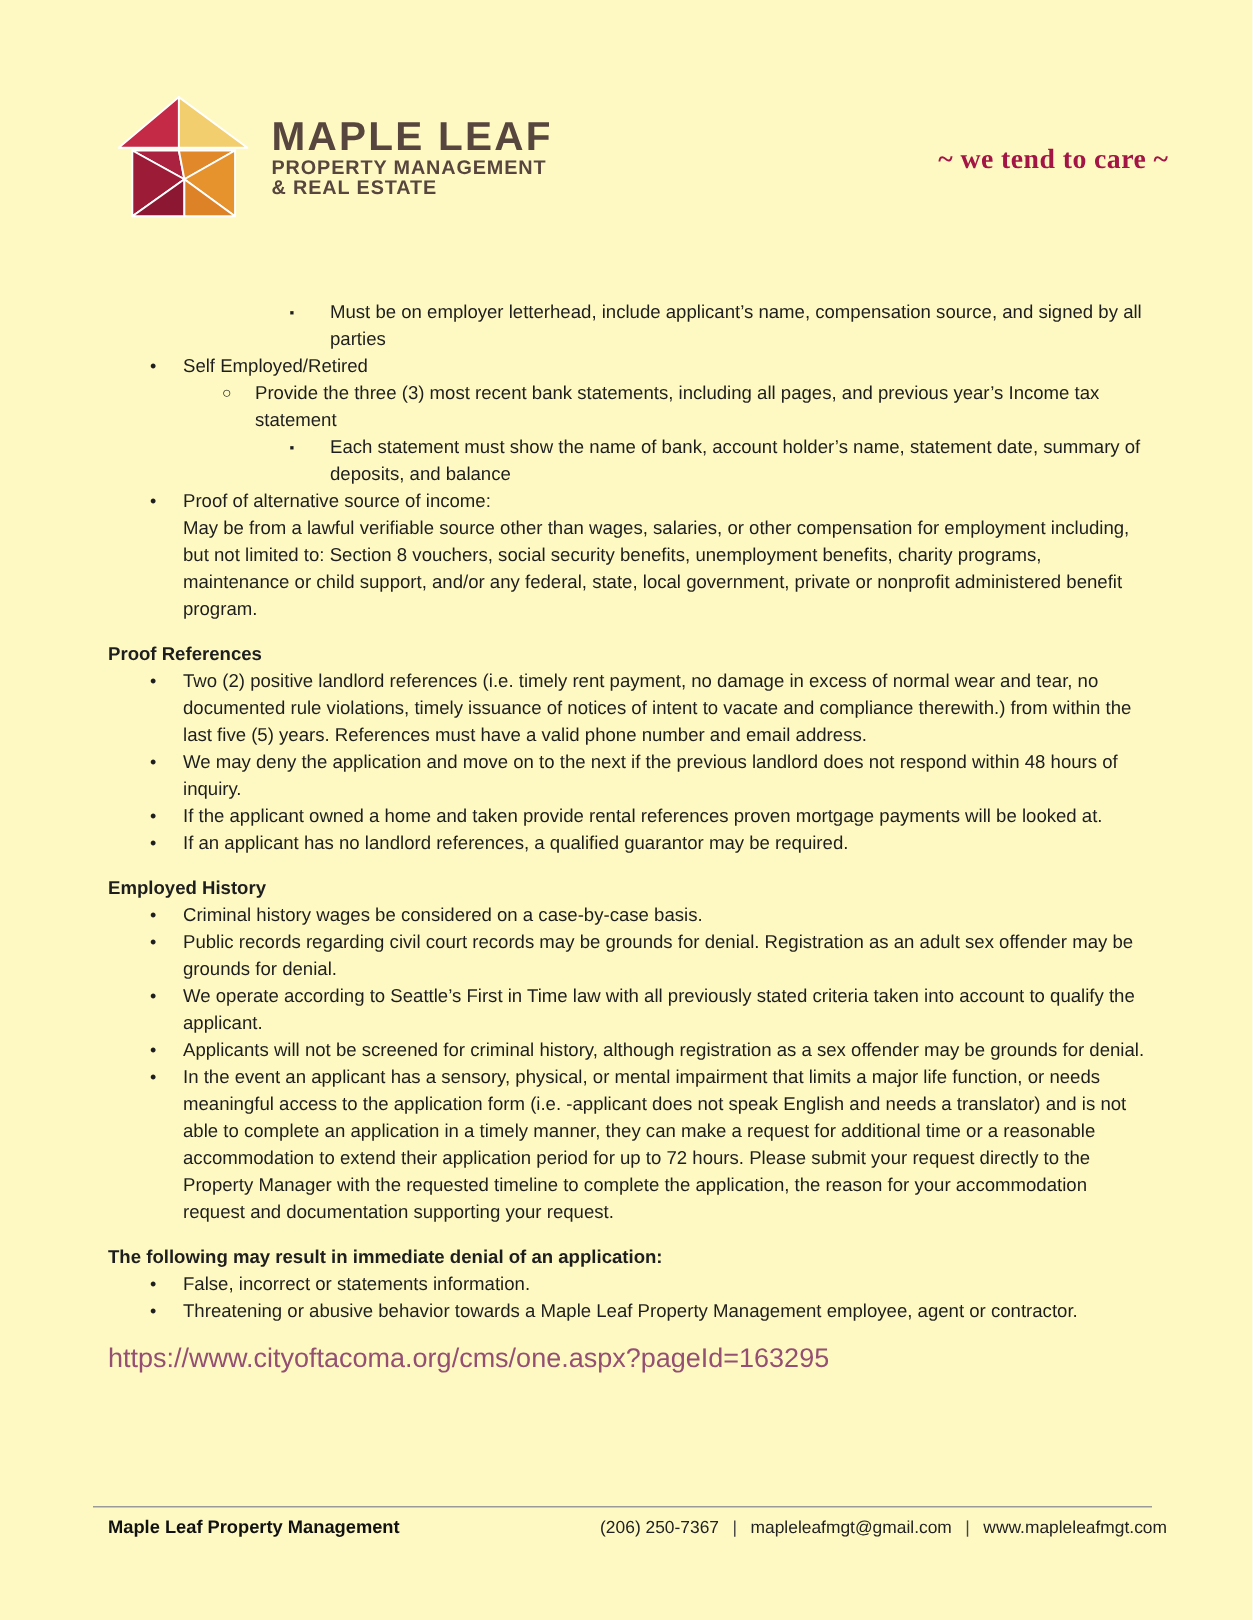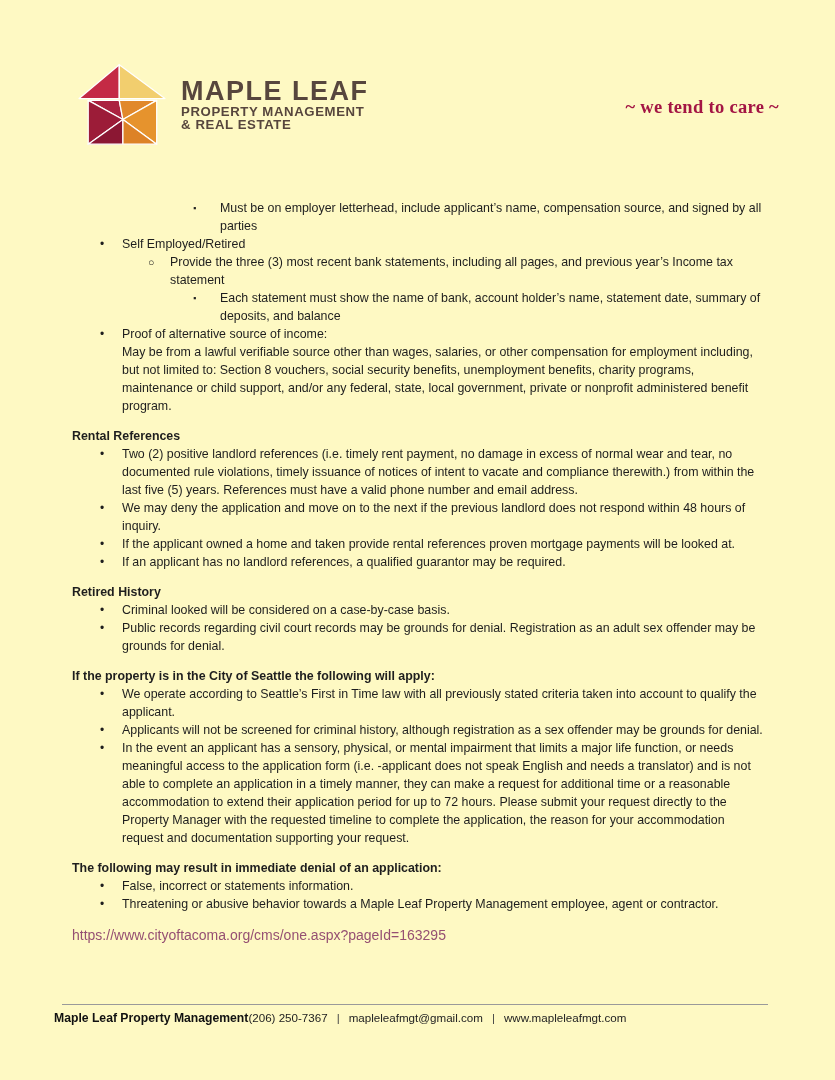--- a/index.html
+++ b/index.html
@@ -32,26 +32,26 @@
   .heading-block { font-weight:bold; margin-top:12px; }
   .bullet { display:flex; align-items:flex-start; }
   .bullet .marker { flex:0 0 auto; text-align:left; }
   .bullet.level-1 { padding-left:28px; }
   .bullet.level-1 .marker { width:22px; font-size:12px; }
   .bullet.level-2 { padding-left:76px; }
   .bullet.level-2 .marker { width:22px; font-size:10.5px; }
   .bullet.level-3 { padding-left:121px; }
   .bullet.level-3 .marker { width:27px; font-size:9px; }
   .bullet .btext { flex:1 1 auto; }
-  .link-block { margin-top:13px; font-size:14px; }
+  .link-block { margin-top:13px; font-size:18px; }
   .link-block a { text-decoration:none; }
 
   
   .footer-rule { position:absolute; left:62px; top:1004px; width:706px; height:1px; background:#9a9a9a; }
-  .footer { position:absolute; left:54px; top:1011px; width:706px; display:flex; align-items:baseline; }
+  .footer { position:absolute; left:72px; top:1011px; width:706px; display:flex; justify-content:space-between; align-items:baseline; }
   .footer-company { font-size:12.2px; font-weight:bold; color:#111; }
   .footer-contacts { font-size:11.6px; color:#222; display:flex; gap:9px; align-items:baseline; }
   .footer-sep { color:#444; }
 </style>
 </head>
 <body>
 
 <div class="page">
 
   <div class="logo-wrap">
@@ -89,47 +89,46 @@
         <span class="btext">Provide the three (3) most recent bank statements, including all pages, and previous year’s Income tax statement</span>
       </div>
       <div class="bullet level-3">
         <span class="marker">▪</span>
         <span class="btext">Each statement must show the name of bank, account holder’s name, statement date, summary of deposits, and balance</span>
       </div>
       <div class="bullet level-1">
         <span class="marker">•</span>
         <span class="btext">Proof of alternative source of income:<div>May be from a lawful verifiable source other than wages, salaries, or other compensation for employment including, but not limited to: Section 8 vouchers, social security benefits, unemployment benefits, charity programs, maintenance or child support, and/or any federal, state, local government, private or nonprofit administered benefit program.</div></span>
       </div>
-      <div class="heading-block">Rental References</div>
+      <div class="heading-block">Proof References</div>
       <div class="bullet level-1">
         <span class="marker">•</span>
         <span class="btext">Two (2) positive landlord references (i.e. timely rent payment, no damage in excess of normal wear and tear, no documented rule violations, timely issuance of notices of intent to vacate and compliance therewith.) from within the last five (5) years. References must have a valid phone number and email address.</span>
       </div>
       <div class="bullet level-1">
         <span class="marker">•</span>
         <span class="btext">We may deny the application and move on to the next if the previous landlord does not respond within 48 hours of inquiry.</span>
       </div>
       <div class="bullet level-1">
         <span class="marker">•</span>
         <span class="btext">If the applicant owned a home and taken provide rental references proven mortgage payments will be looked at.</span>
       </div>
       <div class="bullet level-1">
         <span class="marker">•</span>
         <span class="btext">If an applicant has no landlord references, a qualified guarantor may be required.</span>
       </div>
-      <div class="heading-block">Retired History</div>
+      <div class="heading-block">Employed History</div>
       <div class="bullet level-1">
         <span class="marker">•</span>
-        <span class="btext">Criminal looked will be considered on a case-by-case basis.</span>
+        <span class="btext">Criminal history wages be considered on a case-by-case basis.</span>
       </div>
       <div class="bullet level-1">
         <span class="marker">•</span>
         <span class="btext">Public records regarding civil court records may be grounds for denial. Registration as an adult sex offender may be grounds for denial.</span>
       </div>
-      <div class="heading-block">If the property is in the City of Seattle the following will apply:</div>
       <div class="bullet level-1">
         <span class="marker">•</span>
         <span class="btext">We operate according to Seattle’s First in Time law with all previously stated criteria taken into account to qualify the applicant.</span>
       </div>
       <div class="bullet level-1">
         <span class="marker">•</span>
         <span class="btext">Applicants will not be screened for criminal history, although registration as a sex offender may be grounds for denial.</span>
       </div>
       <div class="bullet level-1">
         <span class="marker">•</span>

